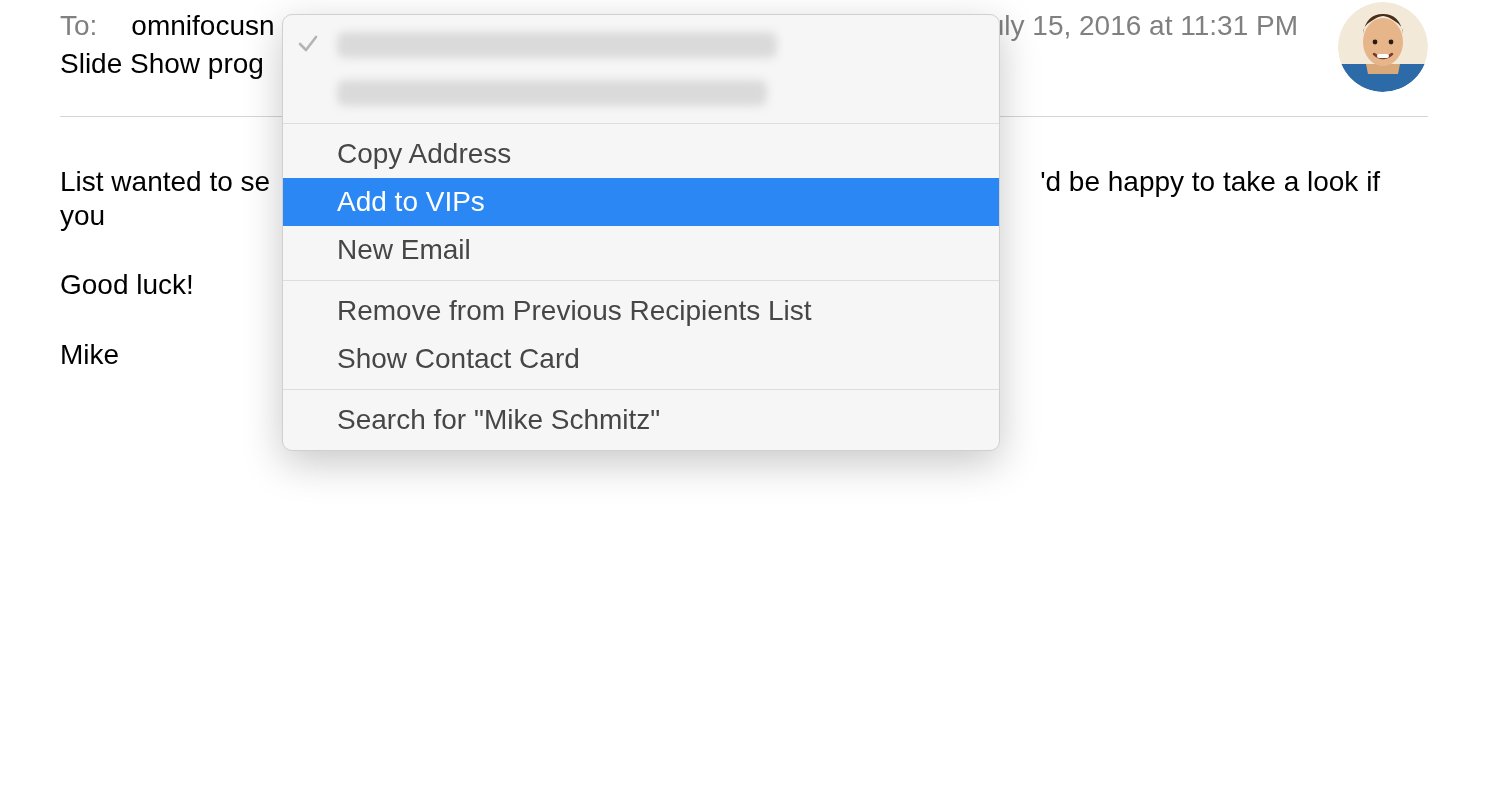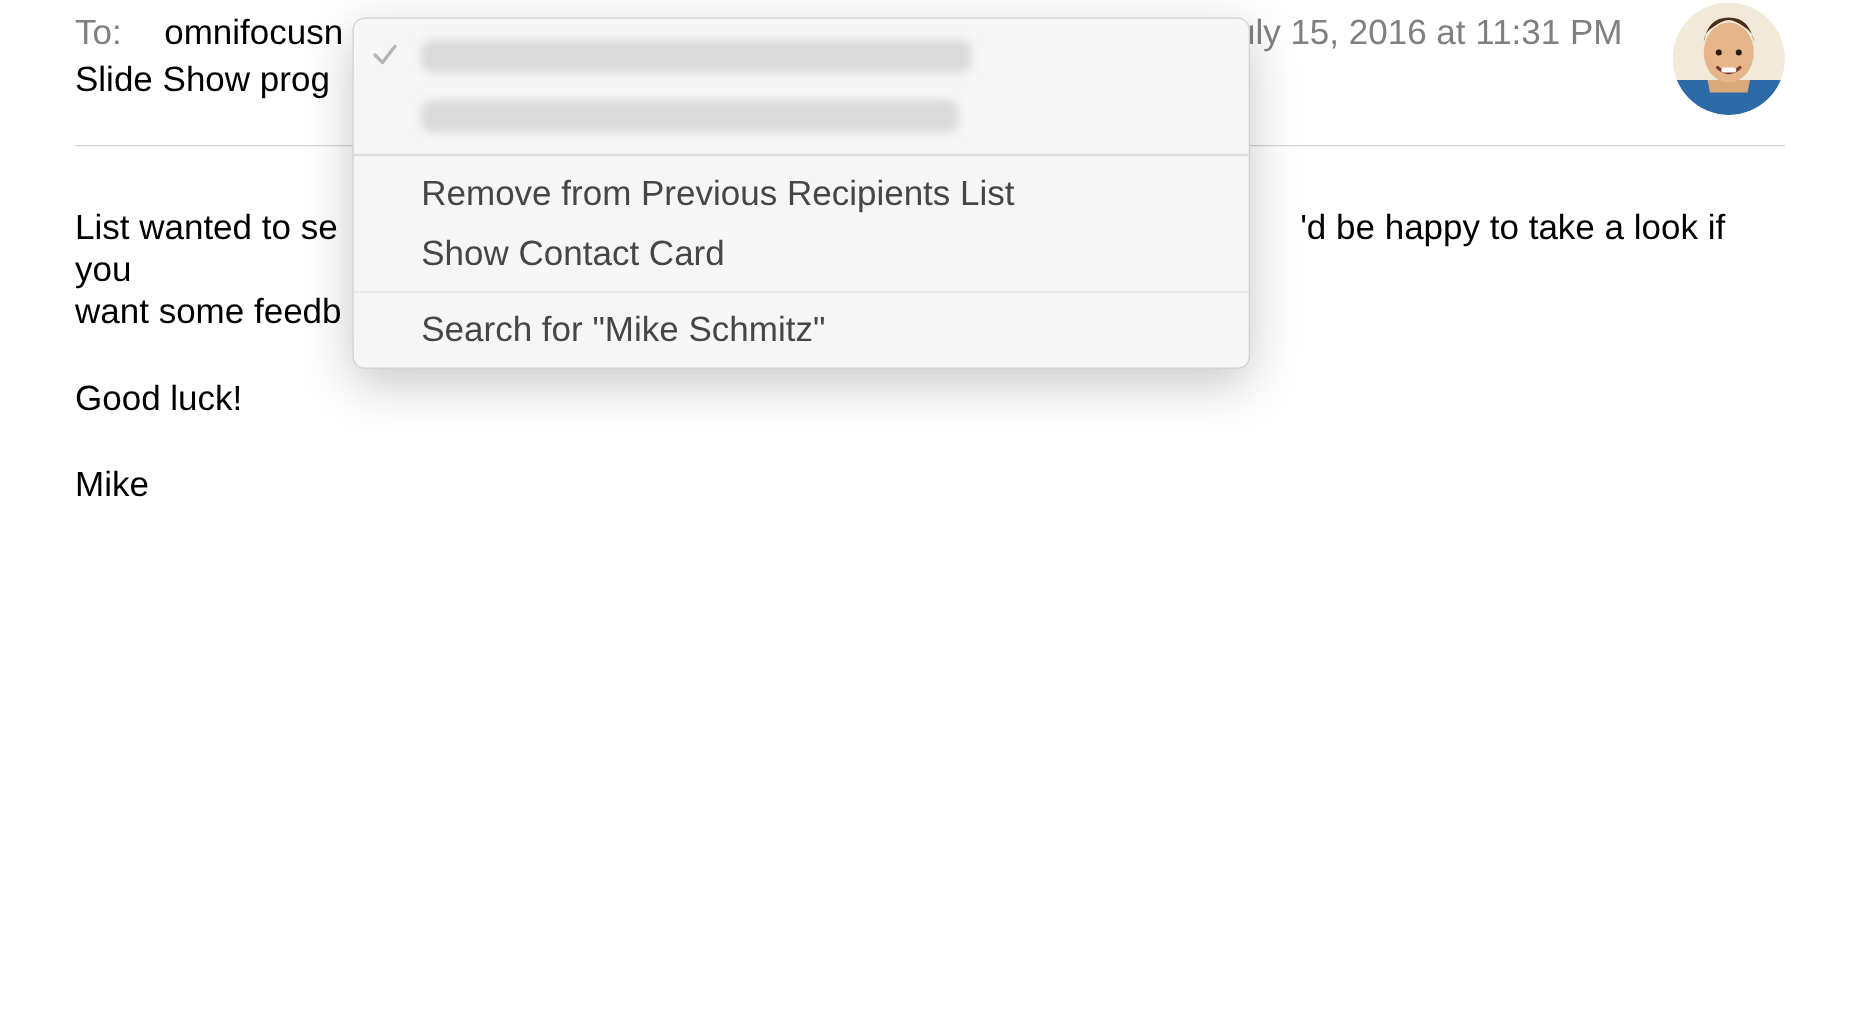--- a/index.html
+++ b/index.html
@@ -180,41 +180,51 @@
     <div class="subject-row">
       <span>Slide Show prog</span>
     </div>
   </div>
 
   <hr class="divider">
 
   <div class="body">
     <div class="body-p1">
       <span>List wanted to se</span><span style="visibility:hidden">xxxxxxxxxxxxxxxxxxxxxxxxxxxxxxxxxxxxxxxxxxxxxxxxxxxxxxx</span><span>'d be happy to take a look if you</span><br>
-      <span>want some feedb</span>
     </div>
     <div class="body-p2">Good luck!</div>
     <div>Mike</div>
   </div>
 
   <div class="menu">
     <div class="menu-section">
       <div class="menu-item">
         <span class="menu-check">
           <svg width="22" height="22" viewBox="0 0 22 22">
               <path d="M3 12 L9 18 L19 5" stroke="#b4b4b4" stroke-width="2.6" fill="none" stroke-linecap="round" stroke-linejoin="round"></path>
             </svg>
         </span>
         <span class="redacted r1"></span>
       </div>
       <div class="menu-item">
         <span class="redacted r2"></span>
       </div>
     </div>
     <hr class="menu-separator">
+    <div class="menu-section">
+      <div class="menu-item">
+        <span>Copy Address</span>
+      </div>
+      <div class="menu-item highlighted">
+        <span>Add to VIPs</span>
+      </div>
+      <div class="menu-item">
+        <span>New Email</span>
+      </div>
+    </div>
     <hr class="menu-separator">
     <div class="menu-section">
       <div class="menu-item">
         <span>Remove from Previous Recipients List</span>
       </div>
       <div class="menu-item">
         <span>Show Contact Card</span>
       </div>
     </div>
     <hr class="menu-separator">

